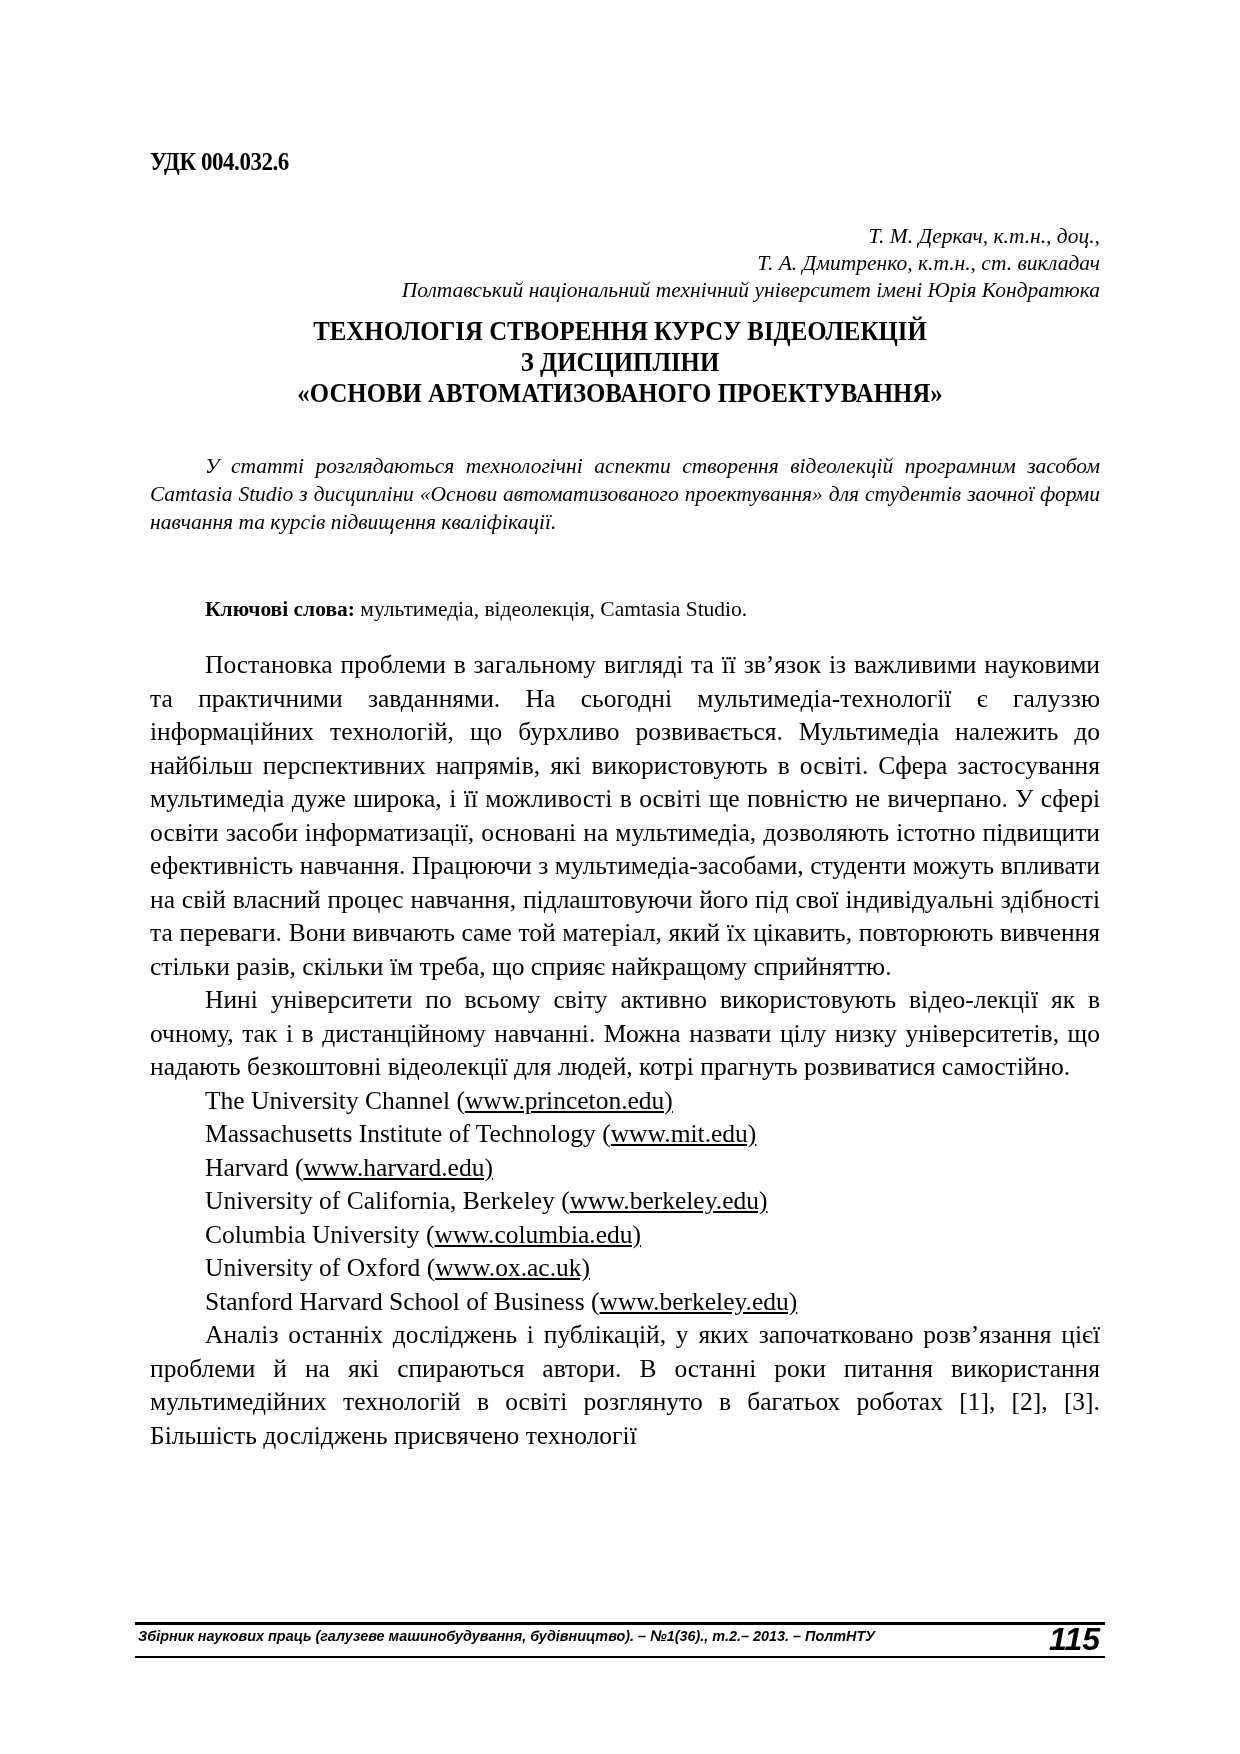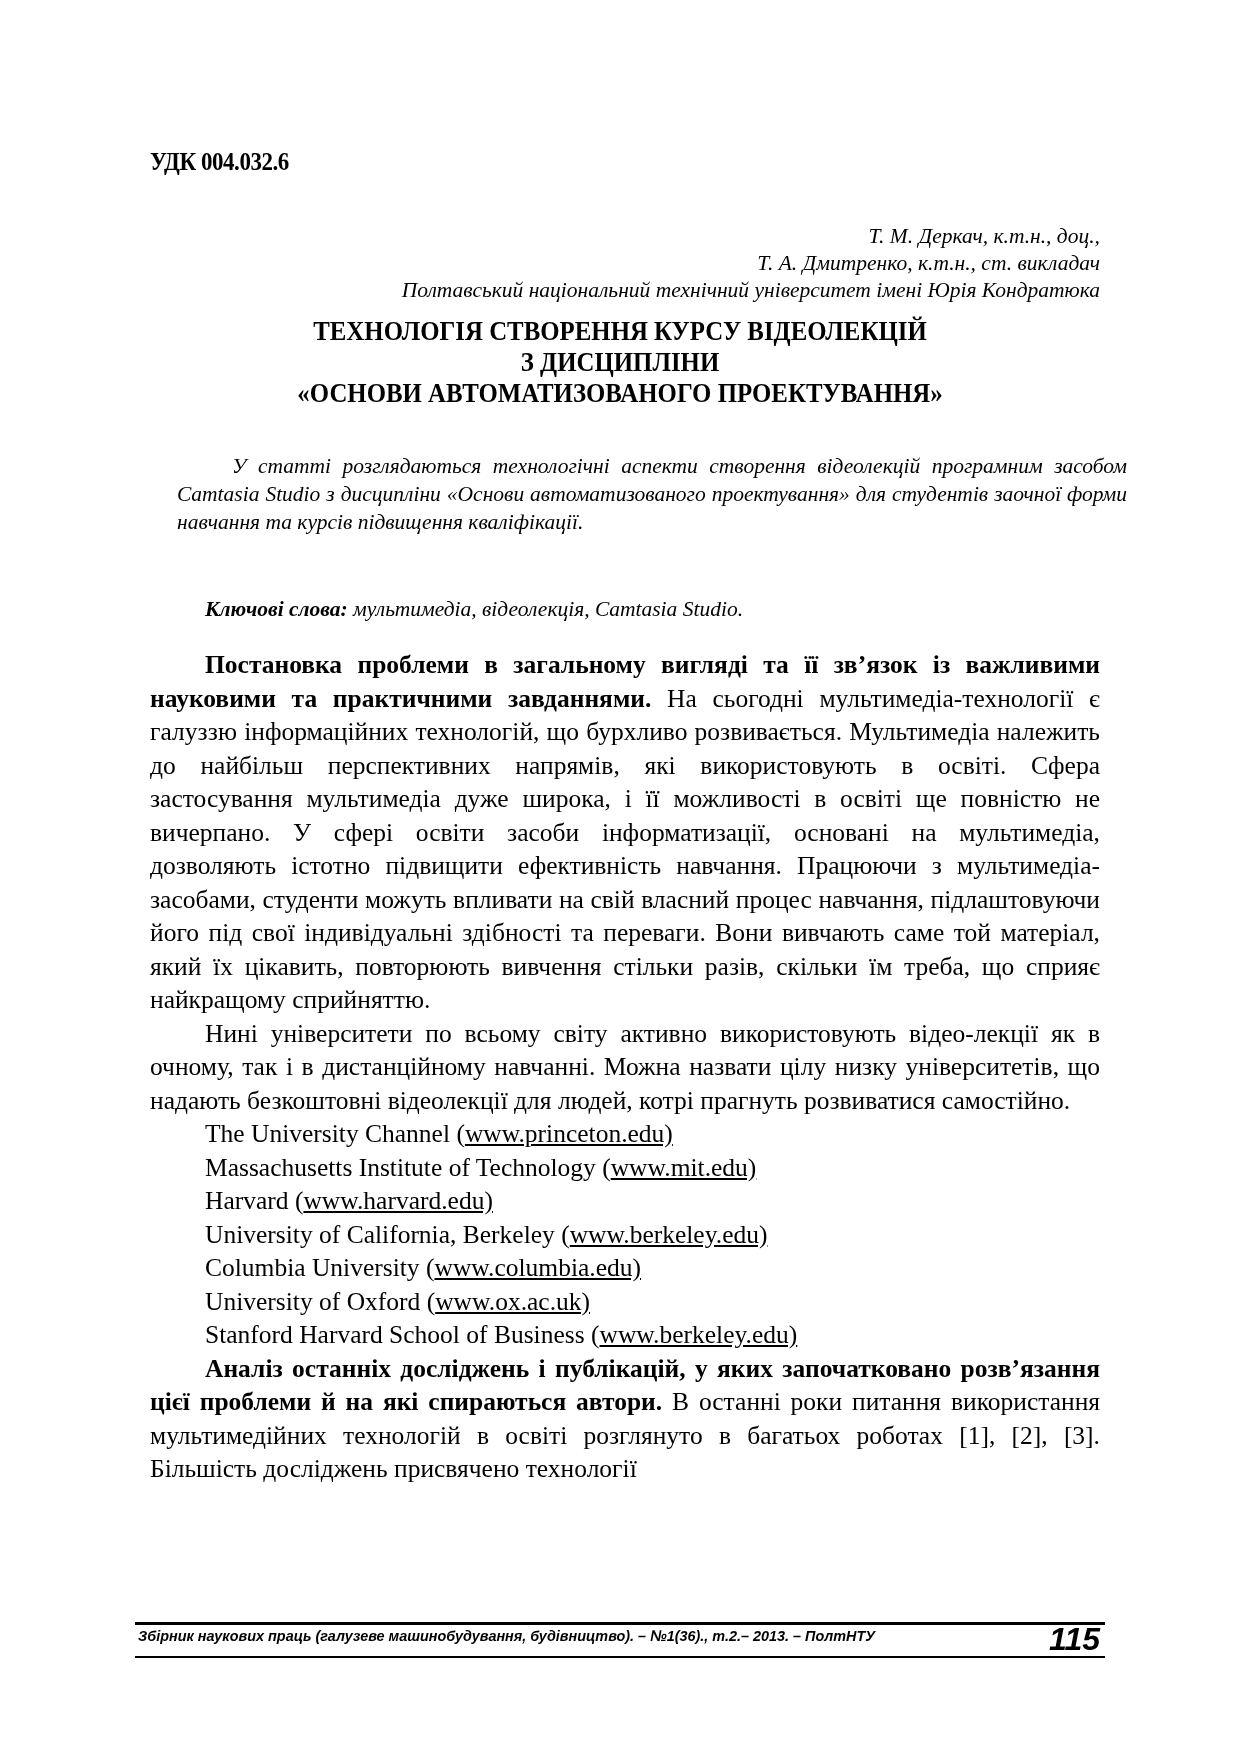--- a/index.html
+++ b/index.html
@@ -4,26 +4,26 @@
 <style>
   html, body { margin:0; padding:0; background:#ffffff; }
   body { width:1240px; height:1754px; position:relative; overflow:hidden; color:#000; }
   .page { position:absolute; left:0; top:0; width:1240px; height:1754px; }
   .serif { font-family: "Liberation Serif", "DejaVu Serif", serif; }
   .udk { position:absolute; left:150px; top:148px; font-size:25px; font-weight:bold; letter-spacing:-0.5px; transform:scaleX(0.92); transform-origin:left; }
   .authors { position:absolute; right:140px; top:206px; text-align:right; font-style:italic; font-size:21.5px; line-height:27px;margin-top:17px; }
   .authors div { white-space:nowrap; }
   .title { position:absolute; left:130px; width:980px; top:316px; text-align:center; font-weight:bold; font-size:27px; line-height:31px; transform:scaleX(0.92); transform-origin:center; }
   .title div { white-space:nowrap; }
-  .abstract { position:absolute; left:150px; width:950px; top:452px; font-style:italic; font-size:21.5px; line-height:28px; text-align:justify; text-indent:55px;margin-left:27px; }
-  .keywords { position:absolute; left:205px; top:597px; font-size:21.5px; font-style:italic; white-space:nowrap; }
+  .abstract { position:absolute; left:150px; width:950px; top:452px; font-style:italic; font-size:21.5px; line-height:28px; text-align:justify; text-indent:55px; }
+  .keywords { position:absolute; left:205px; top:597px; font-size:21.5px; white-space:nowrap; }
   .keywords b { font-weight:bold; }
   .body { position:absolute; left:150px; width:950px; top:648px; font-size:25.5px; line-height:33.5px; text-align:justify; }
   .body p { margin:0; text-indent:55px; }
-  .body .sec { font-weight:bold; }
+  .body .sec { font-weight:normal; }
   .uni-list { margin:0; padding:0; list-style:none; }
   .uni-list li { padding-left:55px; white-space:nowrap; }
   .uni-list .url { text-decoration:underline; }
   .footer-line-top { position:absolute; left:135px; width:970px; top:1622px; height:3px; background:#000; }
   .footer-line-bottom { position:absolute; left:135px; width:970px; top:1656px; height:2px; background:#000; }
   .footer-text { position:absolute; left:138px; top:1627px; font-family:"Liberation Sans","DejaVu Sans",sans-serif; font-style:italic; font-weight:bold; font-size:15.5px; white-space:nowrap; transform:scaleX(0.93); transform-origin:left; }
   .page-num { position:absolute; right:140px; top:1621px; font-family:"Liberation Sans","DejaVu Sans",sans-serif; font-style:italic; font-weight:bold; font-size:32px; }
 </style>
 </head>
 <body>

